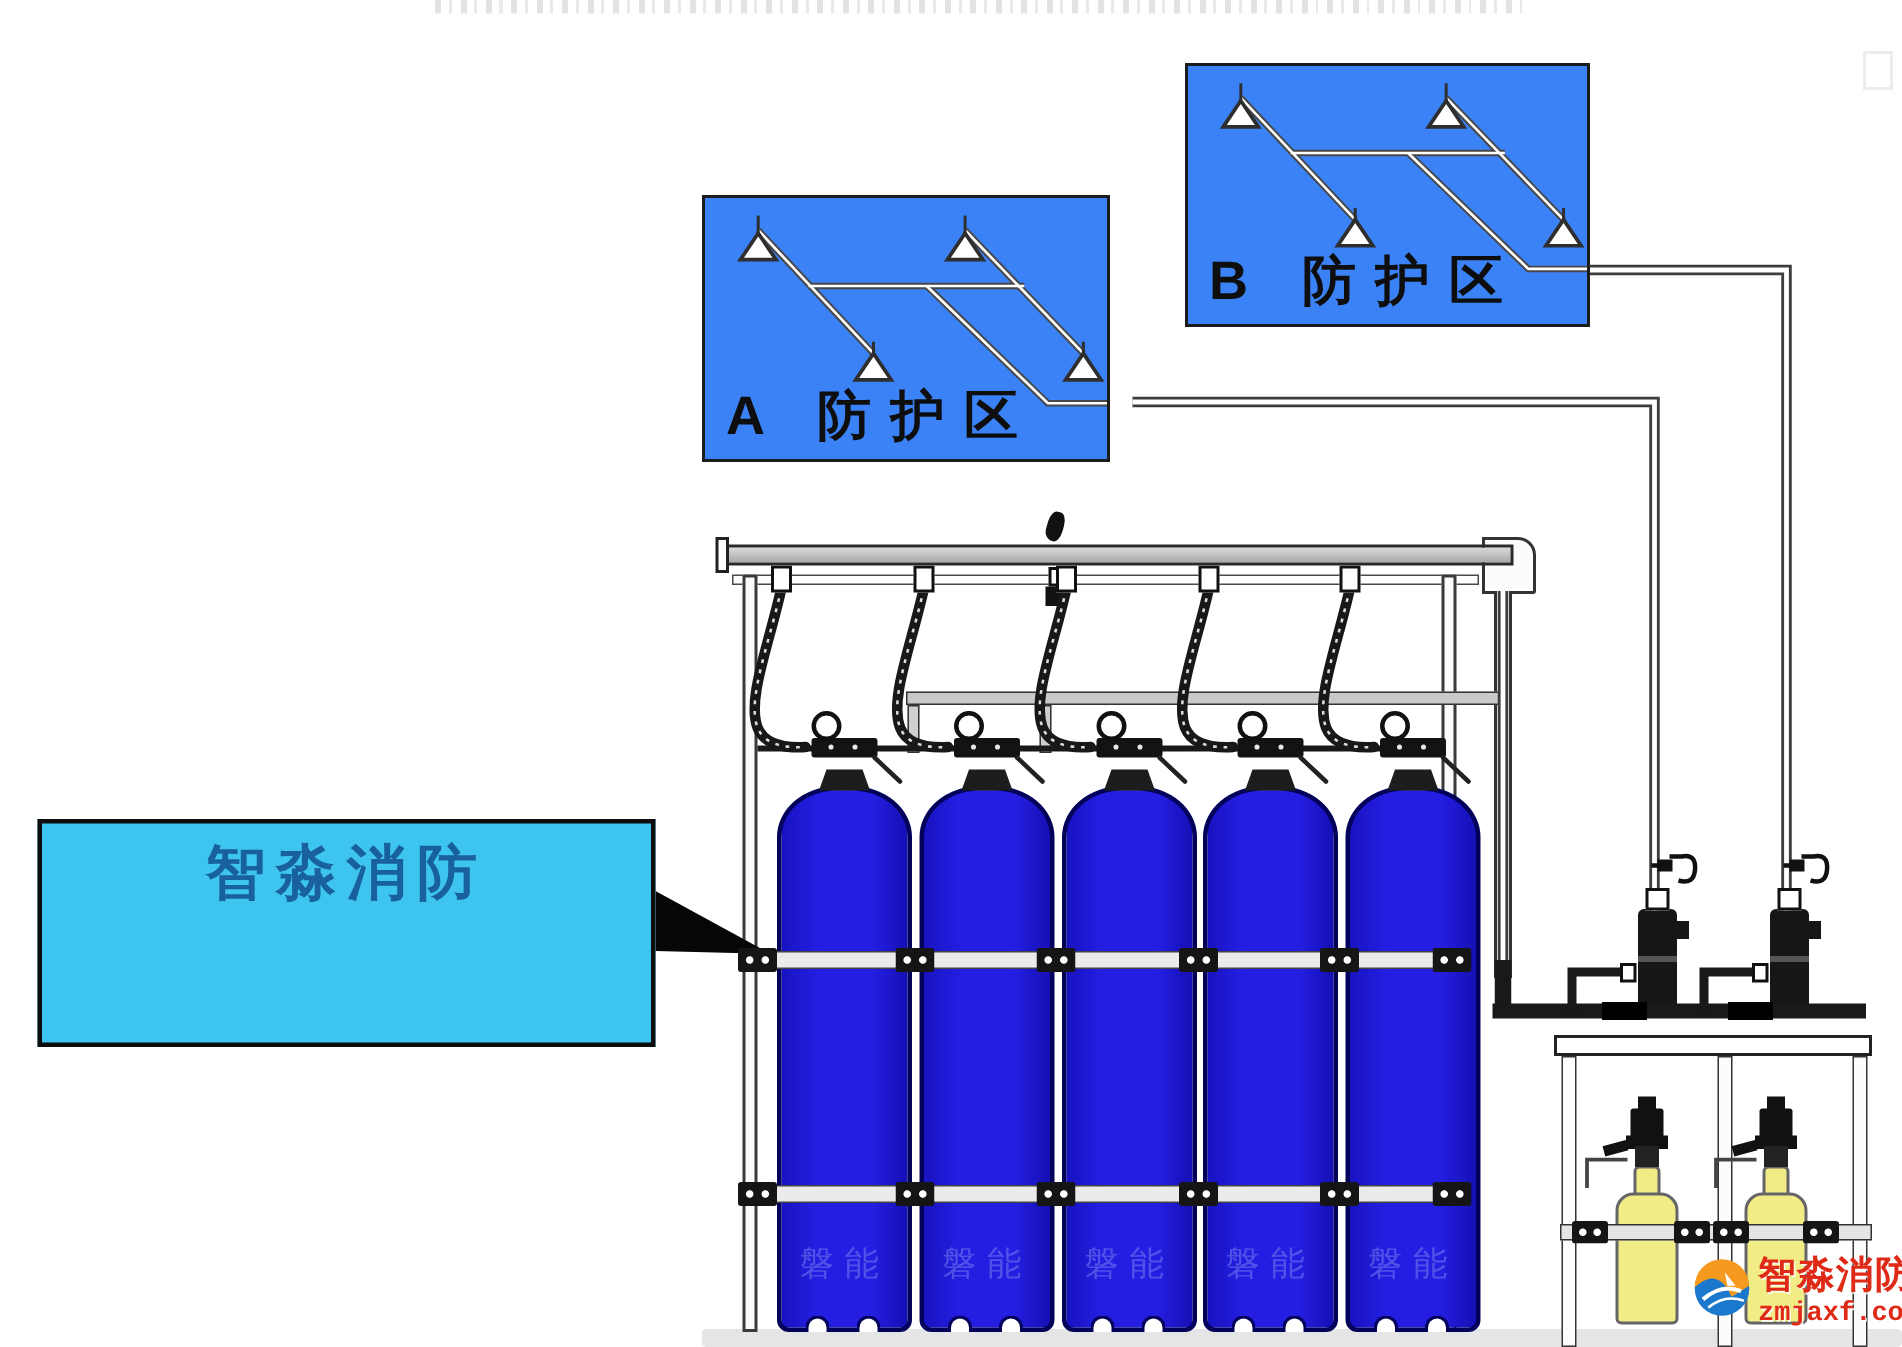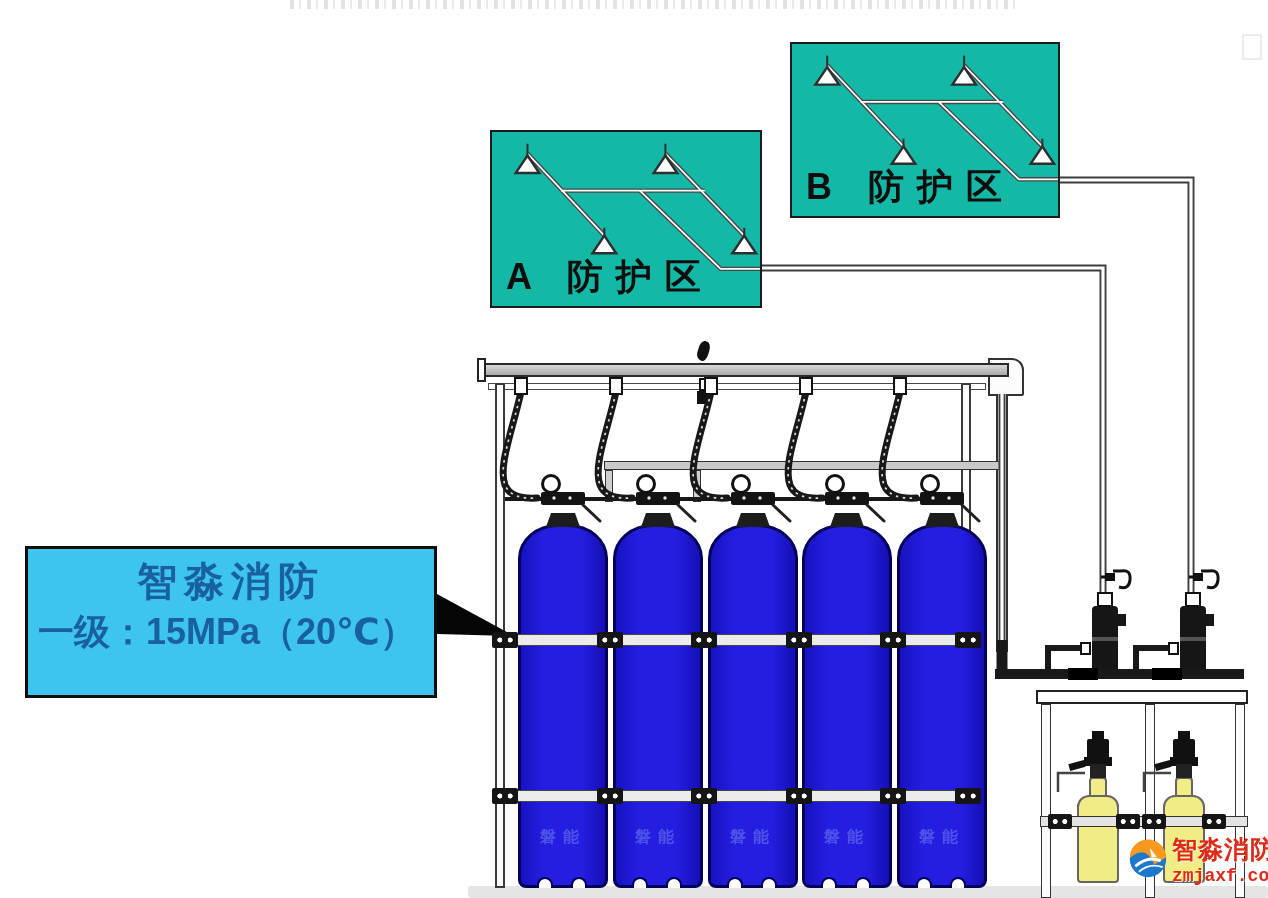--- a/index.html
+++ b/index.html
@@ -10,22 +10,22 @@
   html,body{background:#fff;}
   body{font-family:"Liberation Sans","DejaVu Sans",sans-serif;}
   #canvas{position:relative;width:1268px;height:898px;background:#fff;overflow:hidden;}
 
   
   .topnoise{position:absolute;left:290px;top:0;width:730px;height:9px;opacity:.45;
     background:repeating-linear-gradient(90deg,rgba(140,140,140,.55) 0 4px,transparent 4px 9px,rgba(120,120,120,.35) 9px 11px,transparent 11px 17px);}
   .topcorner{position:absolute;left:1242px;top:34px;width:20px;height:26px;border:2px solid #ececec;}
 
   
-  .zonebox{position:absolute;background:#14b8a6;border:2.5px solid #1c1c1c;z-index:5;}
-  #zoneA{left:490px;top:130px;width:272px;height:178px;}
+  .zonebox{position:absolute;background:#3b82f6;border:2.5px solid #1c1c1c;z-index:5;}
+  #zoneA{left:468px;top:130px;width:272px;height:178px;}
   #zoneB{left:790px;top:42px;width:270px;height:176px;}
   .zsvg{position:absolute;left:0;top:0;width:100%;height:100%;}
   .zlabel{position:absolute;left:14px;bottom:4px;font-size:36px;font-weight:600;color:#0e0e0e;letter-spacing:13px;white-space:nowrap;}
 
   .pipe2{fill:none;stroke:#474747;stroke-width:4.5;}
   .pipe2w{fill:none;stroke:#fff;stroke-width:1.8;}
   .nozzle{fill:#fff;stroke:#2e2e2e;stroke-width:2.5;}
   .stem{stroke:#2e2e2e;stroke-width:2;fill:none;}
 
   
@@ -56,21 +56,21 @@
   .pd1{left:605px;} .pd2{left:693px;}
   .hconn{position:absolute;top:377px;width:14px;height:18px;background:#fff;border:2px solid #111;z-index:5;}
   .safety-tear{position:absolute;left:698px;top:341px;width:11px;height:20px;background:#111;border-radius:50% 50% 50% 8px;transform:rotate(16deg);z-index:4;}
   .safety-fit1{position:absolute;left:699px;top:378px;width:10px;height:13px;background:#fff;border:2px solid #111;z-index:4;}
   .safety-fit2{position:absolute;left:697px;top:391px;width:13px;height:13px;background:#111;z-index:4;}
 
   
   .cyl{position:absolute;top:524px;width:90px;height:364px;background:linear-gradient(90deg,#1713c0,#241ee2 28%,#241ee2 72%,#150fb4);
     border:3px solid var(--cylinder-outline);border-radius:40px 40px 8px 8px / 34px 34px 8px 8px;z-index:3;}
   .cy1{left:518px;} .cy2{left:613px;} .cy3{left:708px;} .cy4{left:802px;} .cy5{left:897px;}
-  .cylmark{position:absolute;left:0;top:300px;width:100%;text-align:center;font-size:16px;font-weight:bold;color:#7b86f0;opacity:.5;letter-spacing:7px;}
+  .cylmark{position:absolute;left:0;top:300px;width:100%;text-align:center;font-size:23px;font-weight:normal;color:#7b86f0;opacity:.5;letter-spacing:7px;}
   .notch{position:absolute;bottom:-3px;width:16px;height:11px;background:#fff;border:2.5px solid var(--cylinder-outline);border-bottom:none;border-radius:8px 8px 0 0;}
   .n1{left:16px;} .n2{left:50px;}
 
   
   .rack{position:absolute;left:500px;width:472px;height:12px;background:#ebebeb;border:1.5px solid #444;z-index:5;}
   .r1{top:634px;} .r2{top:790px;}
   .clamp{position:absolute;width:26px;height:16px;background:#151515;border-radius:2px;z-index:6;
     background-image:radial-gradient(circle at 30% 50%,#fff 0 2.2px,transparent 2.8px),radial-gradient(circle at 70% 50%,#fff 0 2.2px,transparent 2.8px);}
 
   
@@ -364,21 +364,20 @@
     </g>
 
     <path class="hookline" d="M1058,792 V773 H1085"></path>
     <path class="hookline" d="M1144,792 V773 H1171"></path>
 
     <polygon points="437,594 437,634 514,636" fill="#060606"></polygon>
   </svg>
 
   <div class="callout">
     <div class="title">智淼消防</div>
-    <div class="cline">一级：15MPa（20℃）</div>
   </div>
 
   <div class="logo">
     <svg class="logoicon" viewBox="-22 -22 44 44">
       <circle cx="0" cy="0" r="20" fill="#1b78cc"></circle>
       <path d="M-20,-1 A20,20 0 0 1 20,-2 L7,6 Q-2,-14 -16,-4 Z" fill="#f59a1f"></path>
       <path d="M-14,8 Q0,-4 14,2" stroke="#fff" stroke-width="3" fill="none"></path>
       <path d="M-10,14 Q2,4 16,9" stroke="#fff" stroke-width="2" fill="none"></path>
       <path d="M2,-12 L10,-2 L4,-2 Z" fill="#fff"></path>
     </svg>

